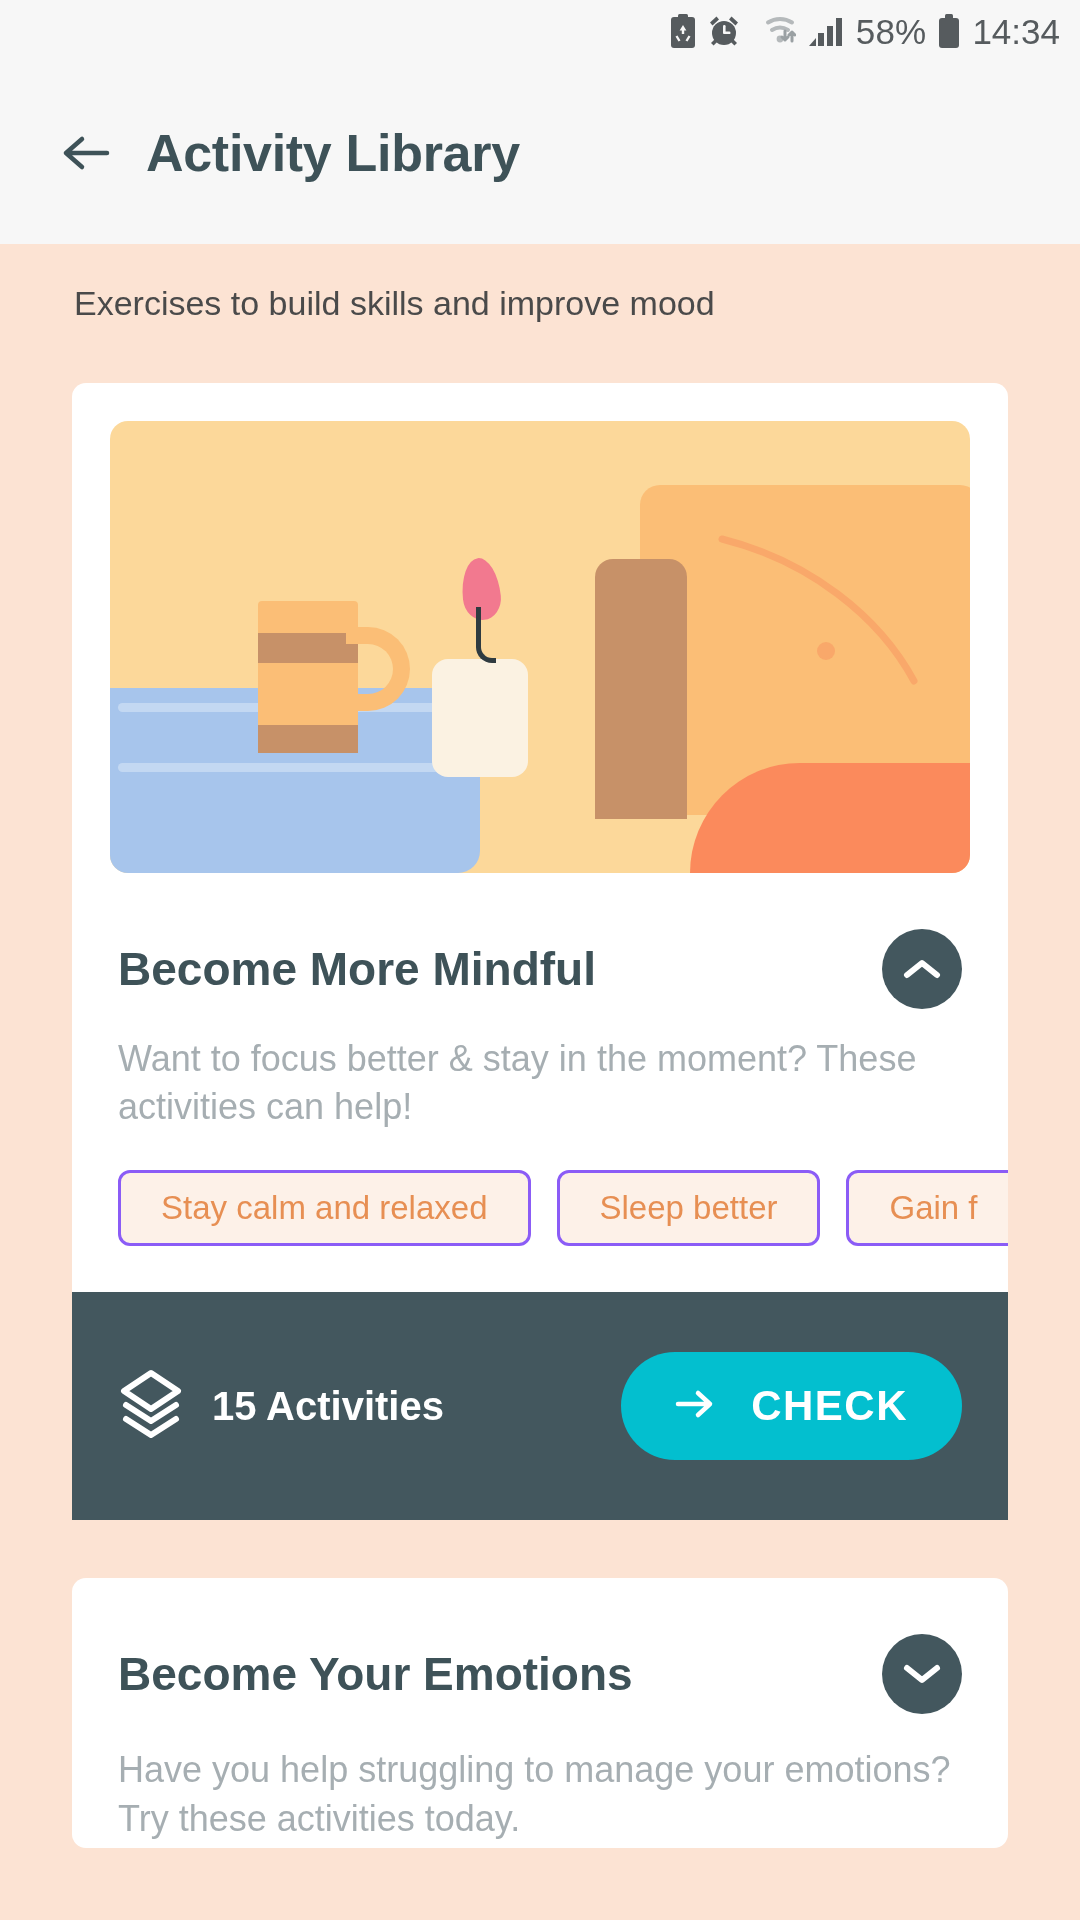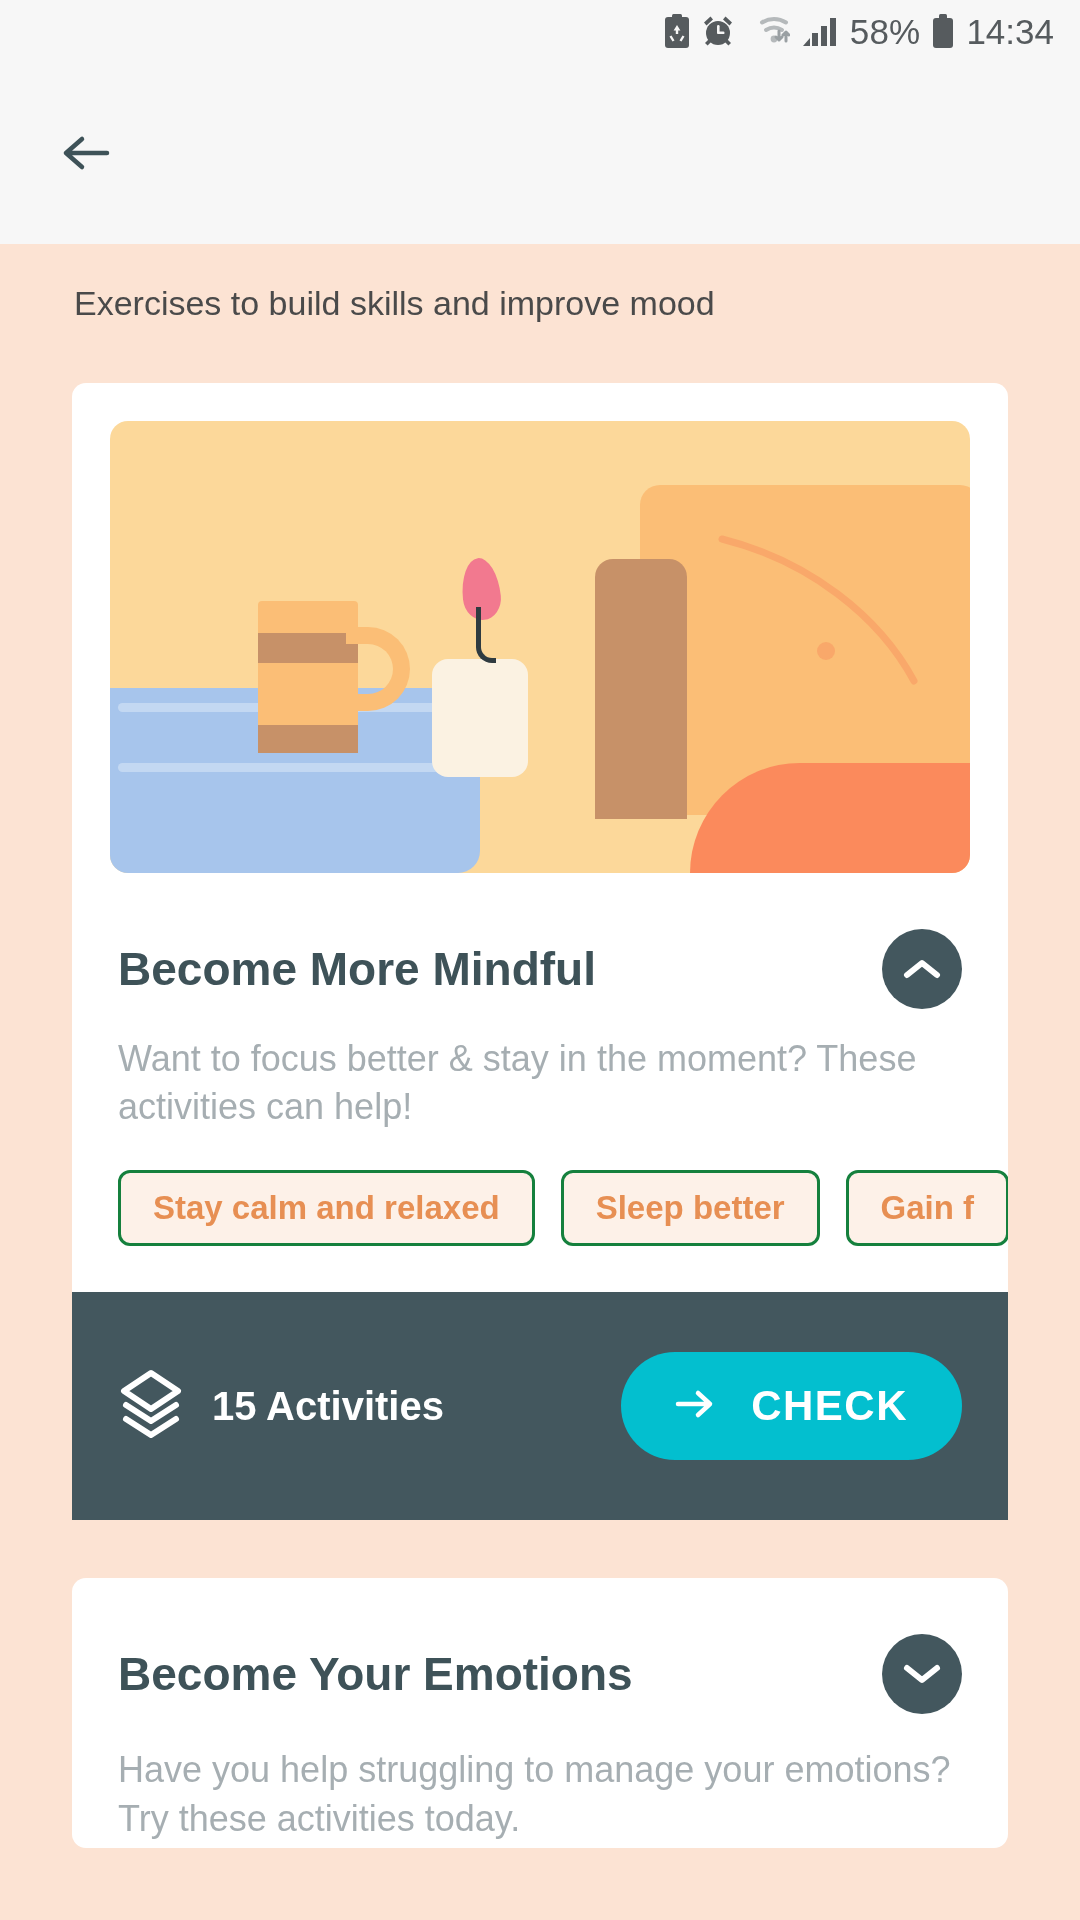--- a/index.html
+++ b/index.html
@@ -8,21 +8,21 @@
     font-family:"Liberation Sans", sans-serif;
     background:#FCE3D3;
     overflow:hidden;
   }
   .screen { width:1080px; height:1920px; position:relative; display:flex; flex-direction:column; }
 
   
   .statusbar{
     height:62px; background:#F7F7F7; flex:0 0 62px;
     display:flex; align-items:center; justify-content:flex-end;
-    padding-right:26px; gap:11px;
+    padding-right:20px; gap:11px;
   }
   .sb-icon{ display:flex; align-items:center; justify-content:center; }
   .sb-text{ font-size:35px; color:#565B5E; letter-spacing:.2px; line-height:1; font-family:"Liberation Sans",sans-serif; }
   .sb-time{ font-size:35px; color:#565B5E; line-height:1; }
 
   
   .appbar{
     flex:0 0 182px; background:#F7F7F7;
     display:flex; align-items:center; padding-left:58px; gap:32px;
   }
@@ -100,23 +100,23 @@
     width:80px; height:80px; border-radius:50%; background:#43575E;
     display:flex; align-items:center; justify-content:center; flex:0 0 80px; cursor:pointer;
   }
   .card-desc{
     padding:26px 56px 0 46px; font-size:36px; line-height:1.32; color:#A6AEB2;
   }
   .pill-row{
     display:flex; gap:26px; padding:40px 0 46px 46px; overflow:hidden; white-space:nowrap;
   }
   .pill{
-    border:3px solid #15803d; background:#FDF1E8; color:#E78F53;
-    font-size:33px; font-weight:bold; border-radius:12px;
-    padding:16px 32px; flex:0 0 auto;
+    border:3px solid #8b5cf6; background:#FDF1E8; color:#E78F53;
+    font-size:33px; font-weight:normal; border-radius:12px;
+    padding:16px 40px; flex:0 0 auto;
   }
 
   .card-footer{
     background:#43575E; display:flex; align-items:center; justify-content:space-between;
     padding:0 46px; height:228px;
   }
   .footer-left{ display:flex; align-items:center; gap:28px; }
   .footer-count{ color:#FFFFFF; font-size:40px; font-weight:bold; }
   .check-btn{
     background:#03BFCF; border-radius:60px; height:108px;
@@ -176,20 +176,21 @@
     </span>
     <span class="sb-time">14:34</span>
   </div>
 
   <div class="appbar">
     <span class="back-btn">
       <svg width="50" height="40" viewBox="0 0 50 40">
           <path d="M46 20H5M5 20l16-14M5 20l16 14" stroke="#3E5258" stroke-width="4.5" fill="none" stroke-linecap="round" stroke-linejoin="round"></path>
         </svg>
     </span>
+    <span class="appbar-title">Activity Library</span>
   </div>
 
   <div class="content">
 
     <div class="subtitle">Exercises to build skills and improve mood</div>
 
     <div class="card">
 
       <div class="illus">
         <div class="sofa-back"></div>

